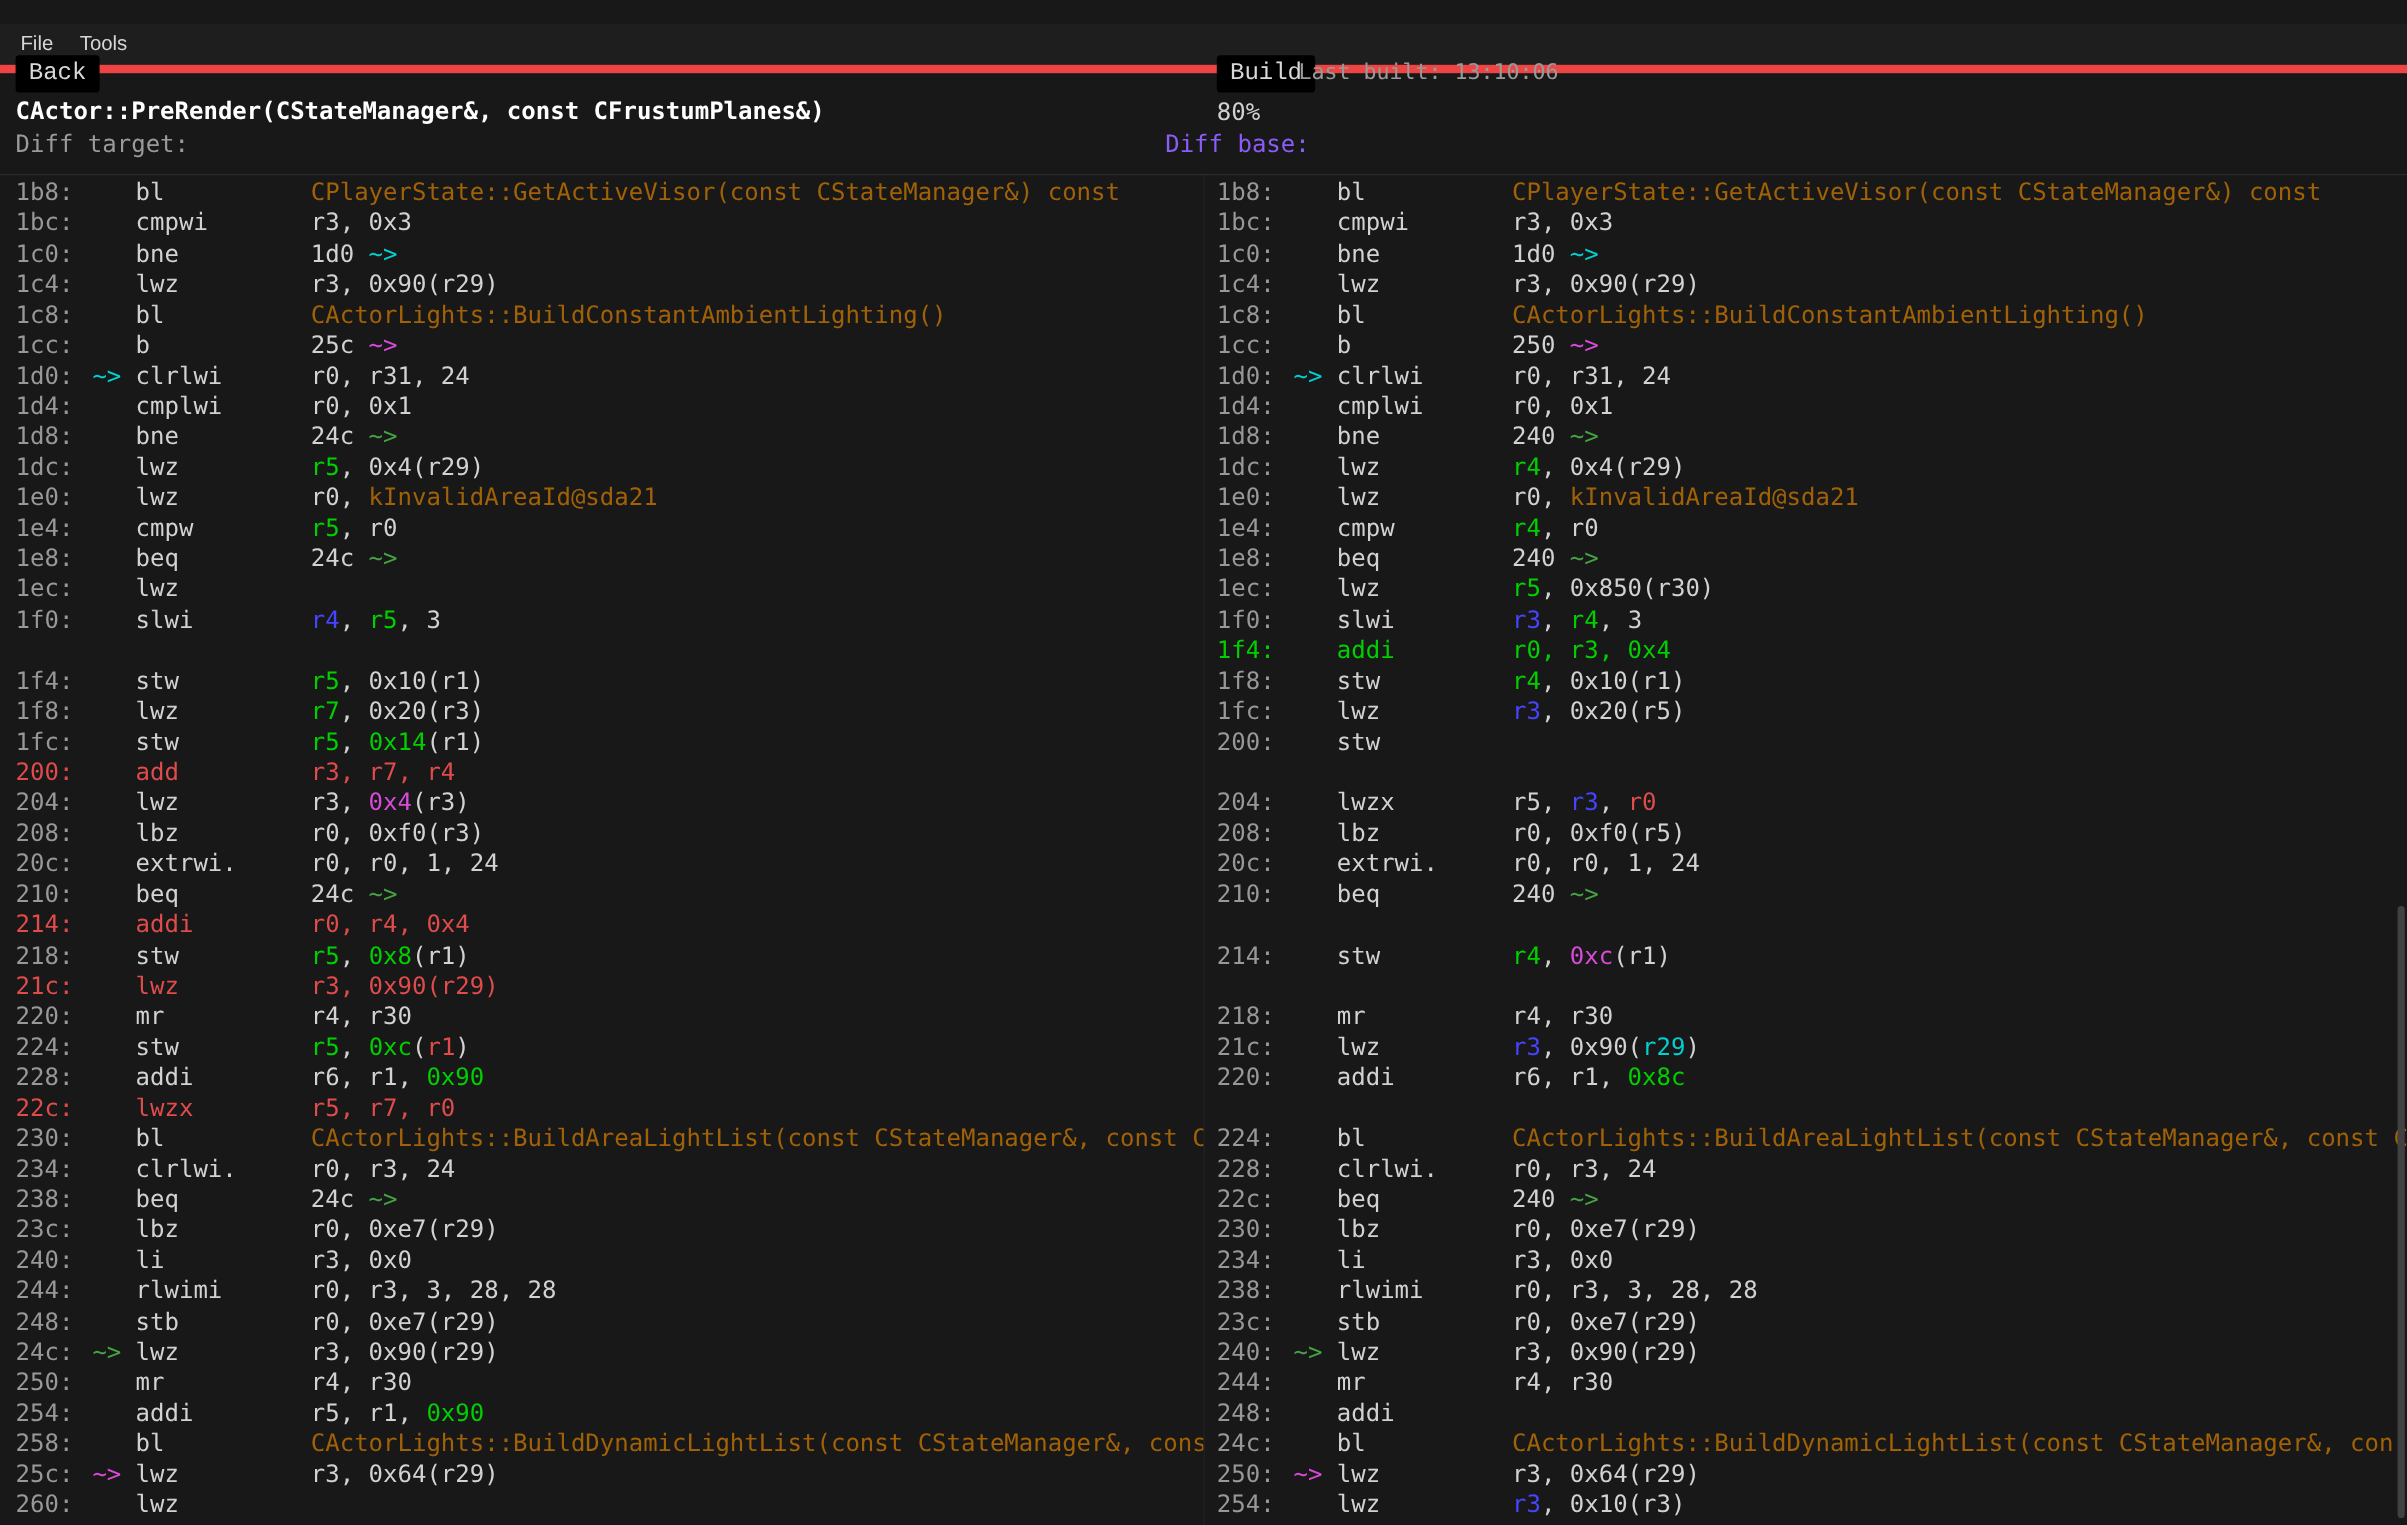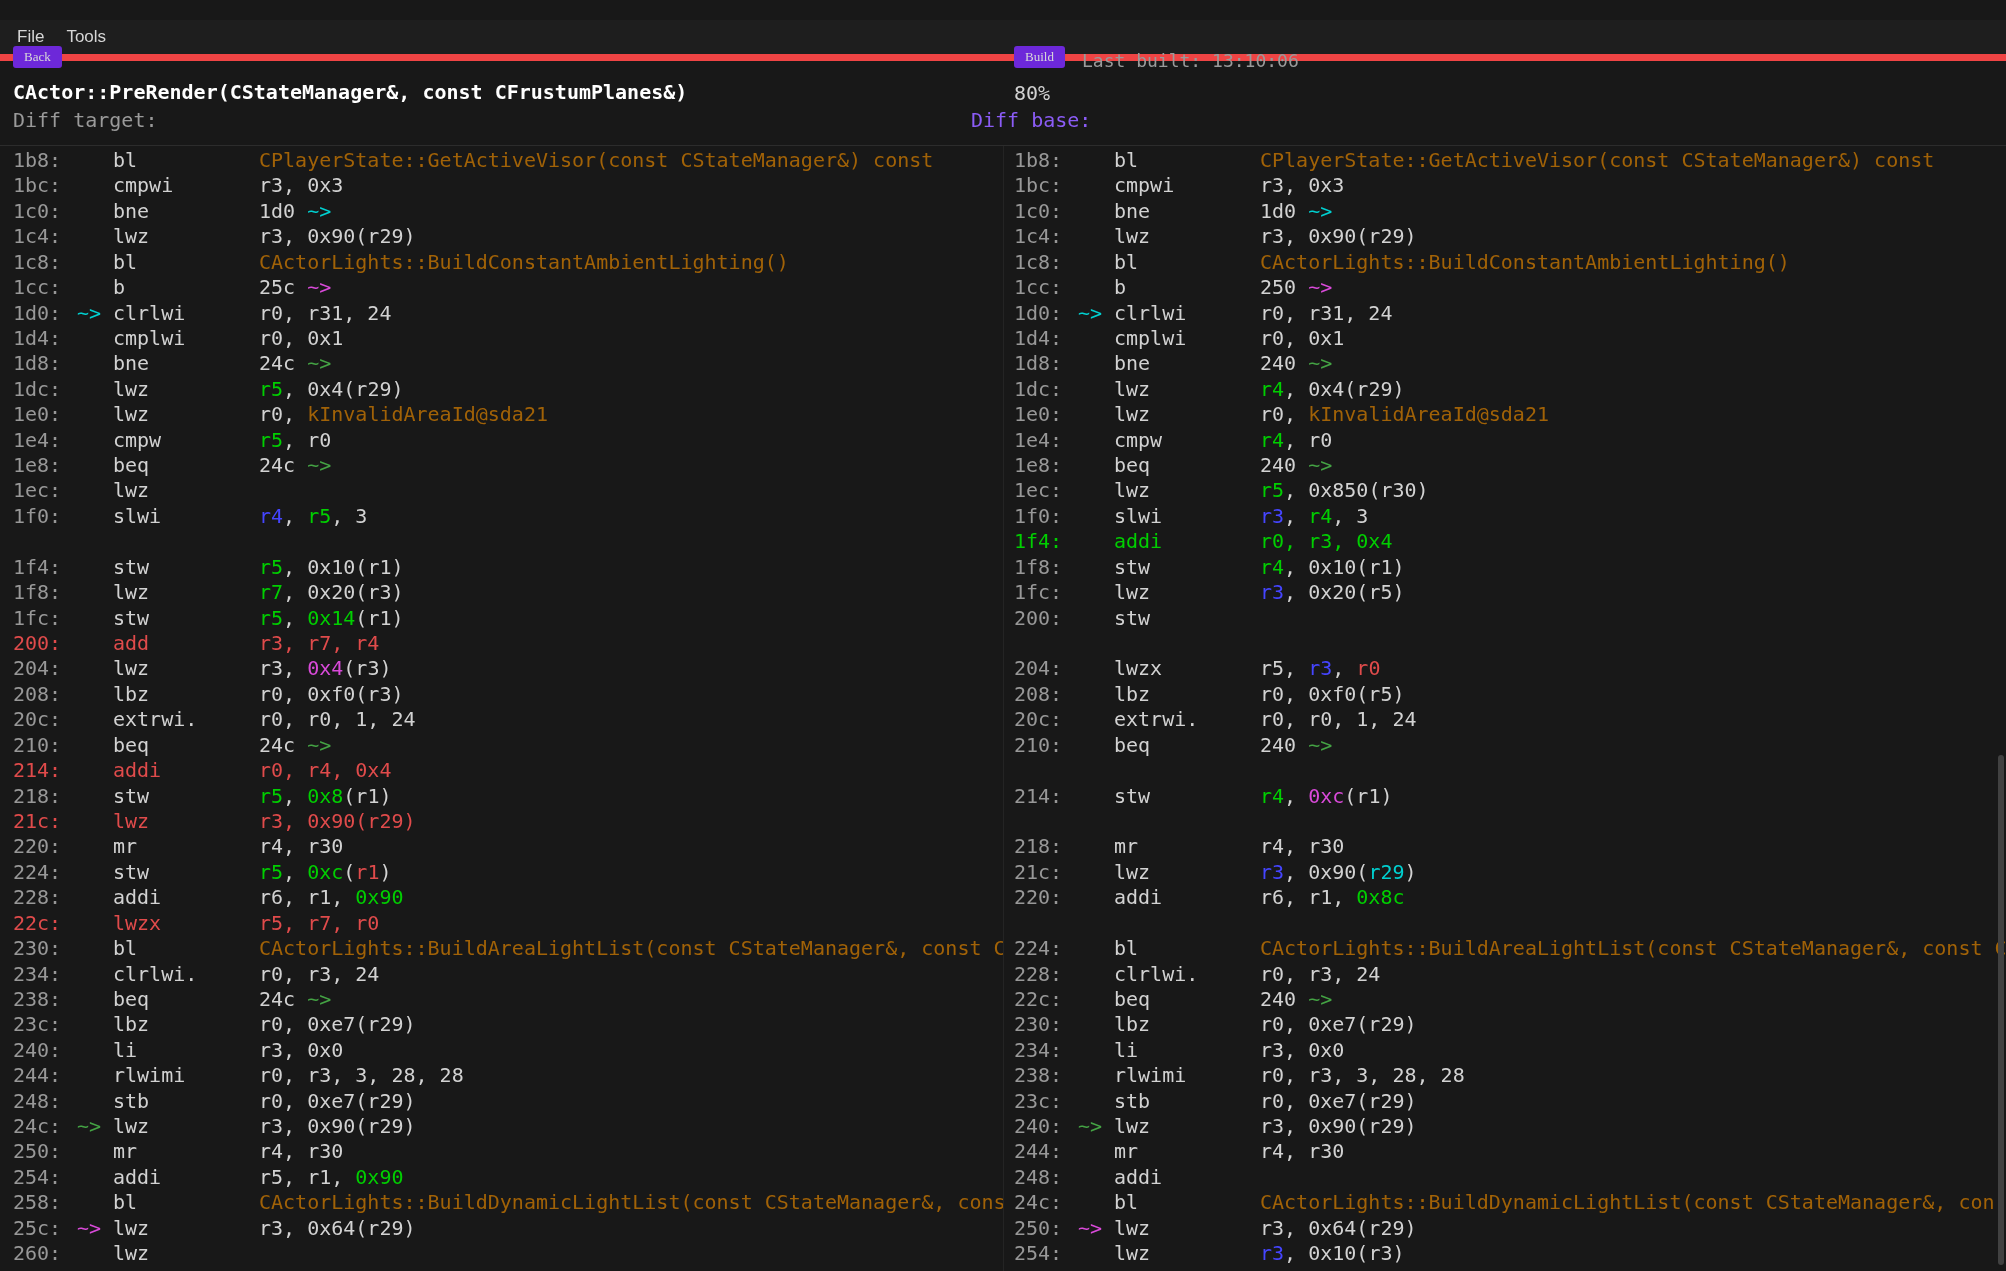--- a/index.html
+++ b/index.html
@@ -6,22 +6,22 @@
   html,body{width:2006px;height:1271px;background:#181818;overflow:hidden;
     font-family:"DejaVu Sans Mono",monospace;}
 
   
   .menubar{position:absolute;top:0;left:0;right:0;height:41px;background:#1e1e1e;
     border-bottom:7px solid #ef4444;display:flex;align-items:center;gap:4px;padding:0 8px;
     font-family:"Liberation Sans",sans-serif;font-size:17px;color:#d6d6d6;margin-top:20px;}
   .menu-item{padding:3px 9px;border-radius:3px;cursor:default}
 
   
-  .btn{position:absolute;background:#6d28d9;color:#d8d8d8;border:none;border-radius:3px;
-    font-family:Liberation Serif, serif;font-size:13px;padding:3px 11px;line-height:1.25;cursor:default}
+  .btn{position:absolute;background:#000000;color:#d8d8d8;border:none;border-radius:3px;
+    font-family:Liberation Mono, monospace;font-size:20px;padding:3px 11px;line-height:1.25;cursor:default}
   #back-btn{top:46px;left:13px}
   #build-btn{top:46px;left:1014px}
   #last-built{position:absolute;top:50px;left:1082px;font-size:18px;color:#9a9a9a}
   #symbol-title{position:absolute;top:80px;left:13px;font-size:20px;font-weight:bold;color:#ffffff;white-space:nowrap}
   #match-percent{position:absolute;top:81px;left:1014px;font-size:20px;color:#d2d2d2}
   #diff-target-label{position:absolute;top:108px;left:13px;font-size:20px;color:#9a9a9a}
   #diff-base-label{position:absolute;top:108px;left:971px;font-size:20px;color:#8b5cf6}
   .hsep{position:absolute;top:145px;left:0;width:100%;height:1px;background:#2c2c2c}
   .vsep{position:absolute;top:146px;bottom:0;left:1003px;width:1px;background:#242424}
 

